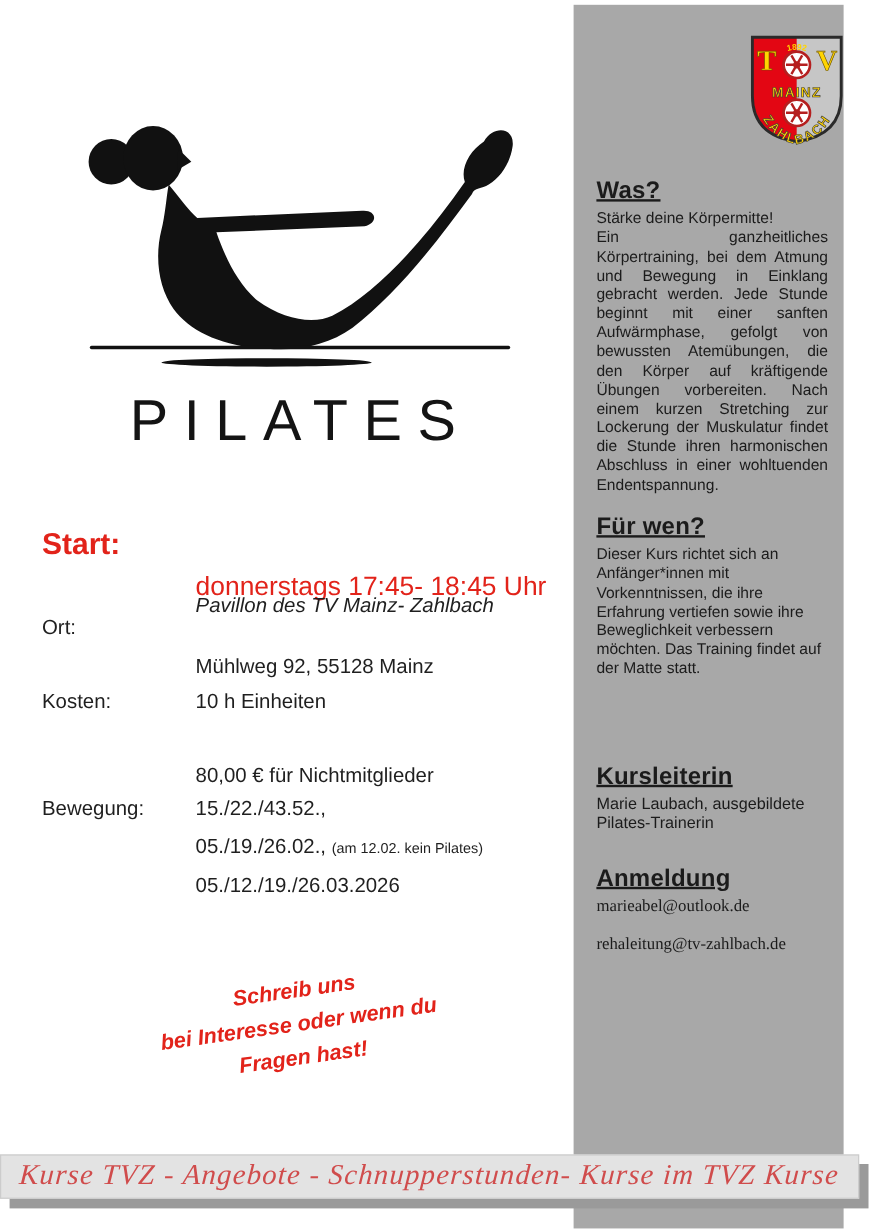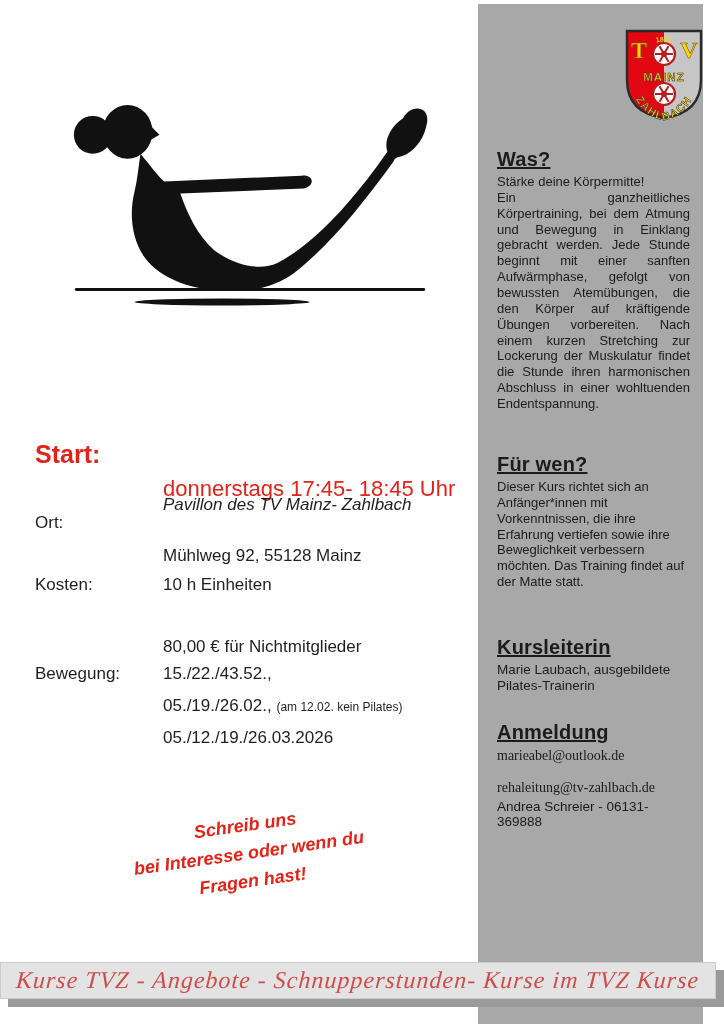--- a/index.html
+++ b/index.html
@@ -14,21 +14,21 @@
   }
   .crest{ position:absolute; left:146px; top:24px; width:80px; height:93px; }
   .side-sec{ position:absolute; left:19px; width:193px; color:#1b1b1b; }
   .side-h{
     font-size:20px; font-weight:bold; text-decoration:underline;
     margin:0 0 3px 0; letter-spacing:.2px;
   }
   .side-p{ font-size:13px; line-height:1.22; margin:0; }
   .just{ text-align:justify; }
   .sec-was{ top:144px; }
-  .sec-fuerwen{ top:449px; }
+  .sec-fuerwen{ top:424px; }
   .sec-kursleiterin{ top:632px; }
   .sec-anmeldung{ top:717px; }
   .email{ font-family:"Liberation Serif", serif; font-size:14px; line-height:1.3; }
   .email2{ margin-top:14px; }
   .contact{ font-size:13.5px; margin-top:2px; }
 
   
   .figure-wrap{ position:absolute; left:62px; top:96px; width:378px; height:214px; }
   .title{
     position:absolute; left:0; top:324px; width:488px; text-align:center;
@@ -101,20 +101,21 @@
           C 130,196 98,184 82,162
           C 70,145 66,120 72,96
           C 75,84 76,70 78,58 Z"></path>
 
         <rect x="12" y="193" width="352" height="3" rx="1.5"></rect>
         <ellipse cx="160" cy="207" rx="88" ry="3.5"></ellipse>
       </g>
     </svg>
   </div>
 
+  <div class="title">PILATES</div>
 
   <div class="lbl red start-lbl">Start:</div>
   <div class="val red start-time">donnerstags 17:45- 18:45 Uhr</div>
 
   <div class="lbl ort-lbl">Ort:</div>
   <div class="val ort1">Pavillon des TV Mainz- Zahlbach</div>
   <div class="val ort2">Mühlweg 92, 55128 Mainz</div>
 
   <div class="lbl kost-lbl">Kosten:</div>
   <div class="val k1">10 h Einheiten</div>
@@ -183,21 +184,20 @@
 
     <div class="side-sec sec-kursleiterin">
       <div class="side-h">Kursleiterin</div>
       <p class="side-p" style="font-size:13.5px">Marie Laubach, ausgebildete Pilates-Trainerin</p>
     </div>
 
     <div class="side-sec sec-anmeldung">
       <div class="side-h">Anmeldung</div>
       <div class="email">marieabel@outlook.de</div>
       <div class="email email2">rehaleitung@tv-zahlbach.de</div>
-      <div class="contact">Andrea Schreier - 06131-369888</div>
     </div>
   </div>
 
   <div class="banner">
     <span class="banner-text">Kurse TVZ - Angebote - Schnupperstunden- Kurse im TVZ Kurse</span>
   </div>
 
 </div>
 
 </body></html>

